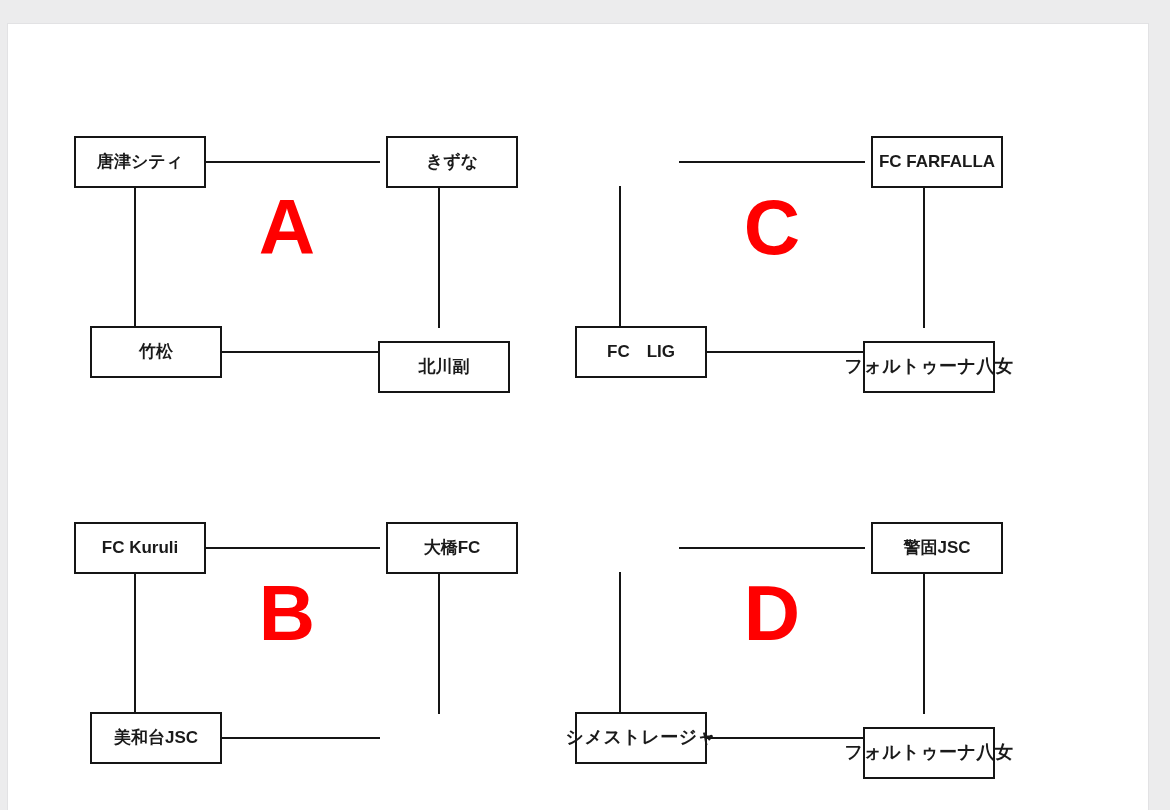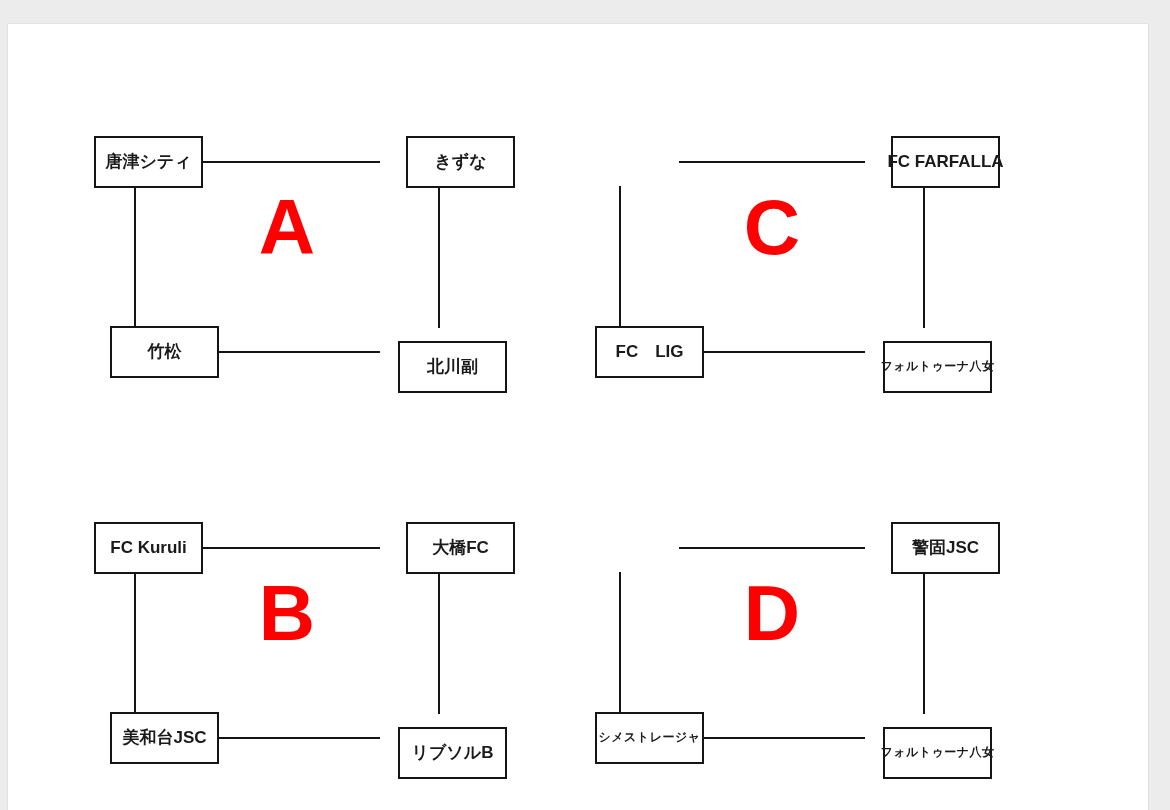--- a/index.html
+++ b/index.html
@@ -35,42 +35,41 @@
     height: 248px;
   }
   
   .grp-A { left: 66px;  top: 112px; }
   .grp-C { left: 551px; top: 112px; }
   .grp-B { left: 66px;  top: 498px; }
   .grp-D { left: 551px; top: 498px; }
 
   .node {
     position: absolute;
-    width: 109px;
+    width: 132px;
     height: 52px;
     border: 2px solid #151515;
     background: #ffffff;
     box-sizing: border-box;
     display: flex;
     align-items: center;
     justify-content: center;
     text-align: center;
     z-index: 3;
-    margin-left: 20px;
   }
   .node .label {
     font-size: 17px;
     font-weight: 700;
     color: #1a1a1a;
     line-height: 1.1;
     letter-spacing: 0px;
     white-space: nowrap;
   }
   .node.small .label {
-    font-size: 12px;
+    font-size: 18px;
     font-weight: 700;
     letter-spacing: 0.5px;
   }
   
   .pos-tl { left: 0px;   top: 0px; }
   .pos-tr { left: 312px; top: 0px; }
   .pos-bl { left: 16px;   top: 190px; }
   .pos-br { left: 304px; top: 205px; }
 
   
@@ -169,23 +168,20 @@
       <div class="group-letter">B</div>
       <div class="node pos-tl">
         <span class="label">FC Kuruli</span>
       </div>
       <div class="node pos-tr">
         <span class="label">大橋FC</span>
       </div>
       <div class="node pos-bl">
         <span class="label">美和台JSC</span>
       </div>
-      <div class="node pos-br">
-        <span class="label">リブソルB</span>
-      </div>
     </div>
 
     <div class="group grp-D">
       <div class="edge edge-h-top"></div>
       <div class="edge edge-h-bottom"></div>
       <div class="edge edge-v-left"></div>
       <div class="edge edge-v-right"></div>
       <div class="group-letter">D</div>
       <div class="node pos-tr">
         <span class="label">警固JSC</span>

